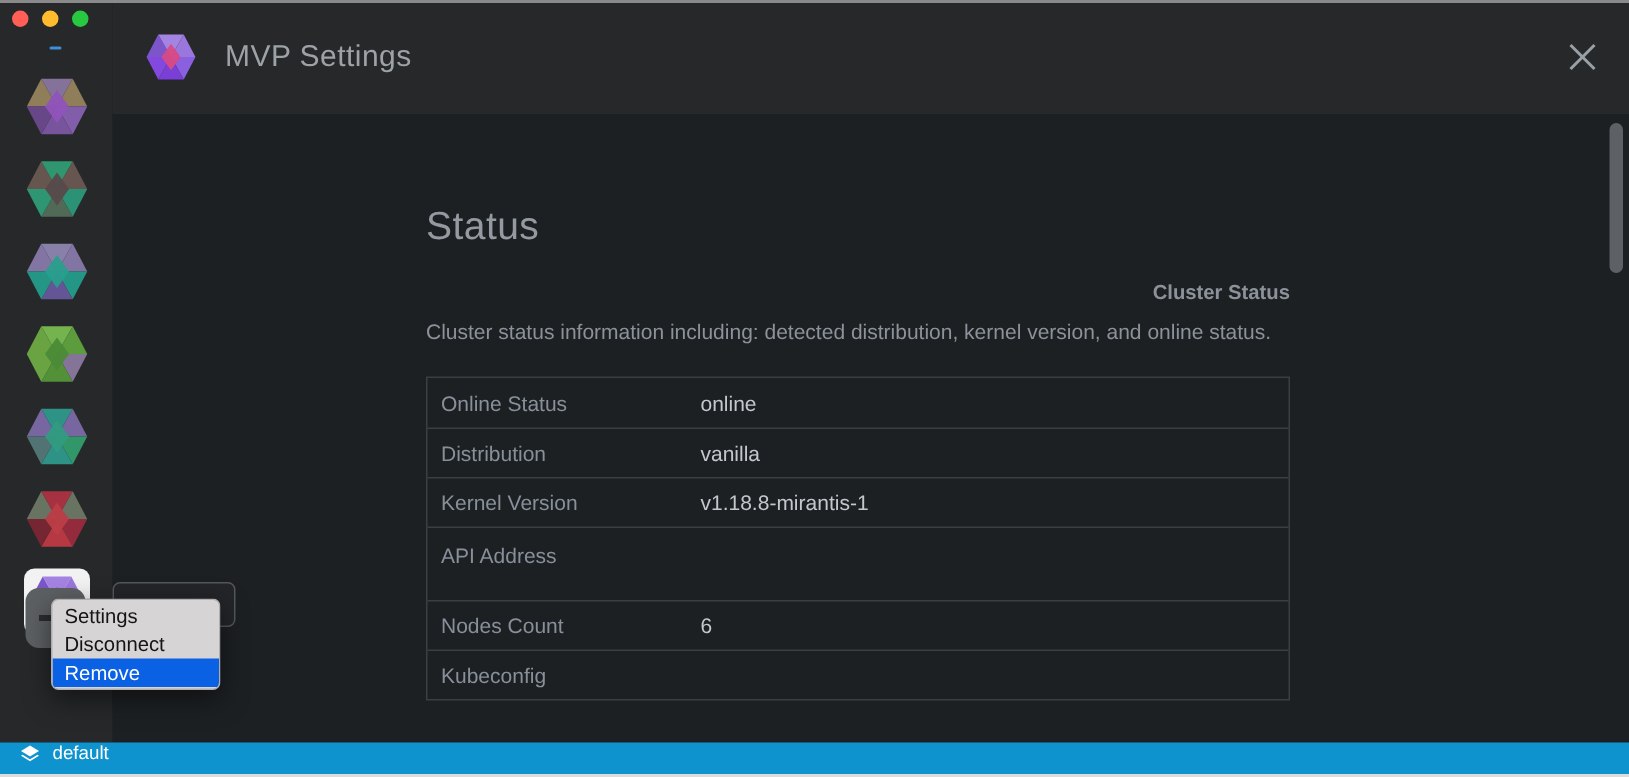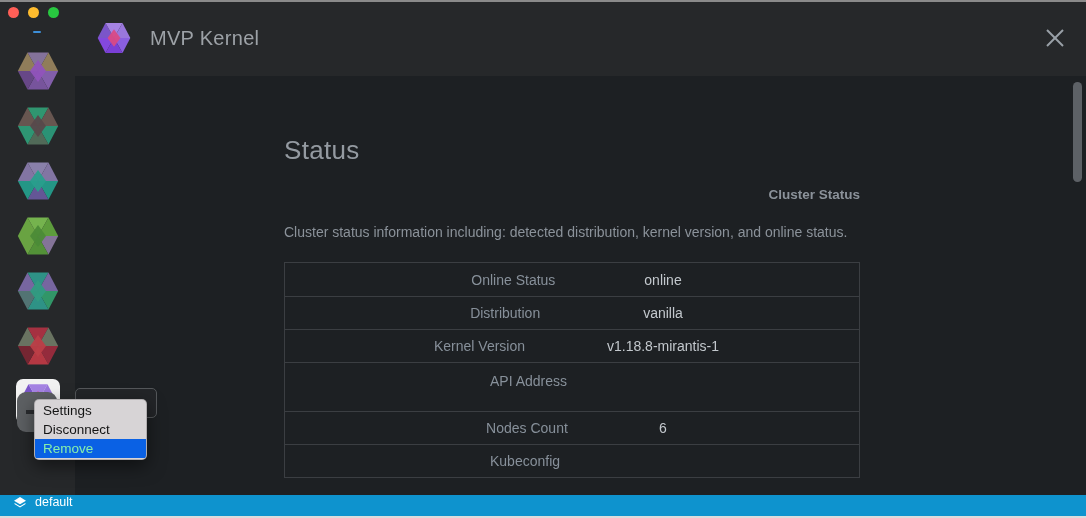--- a/index.html
+++ b/index.html
@@ -45,44 +45,44 @@
 
   
   .content { position:absolute; left:75px; top:76px; width:1011px; height:419px;
     background:var(--content-bg,#1d2023); }
   .page { position:absolute; left:209px; top:0; width:576px; padding-top:56px; }
   .page-title { font-size:26px; font-weight:400; color:var(--heading-color,#949aa1);
     margin:0; line-height:36px; letter-spacing:.3px; }
   .section-title { font-size:13.5px; font-weight:700; color:var(--text-color,#8b929a);
     margin:18px 0 0 0; line-height:17px;text-align:right; }
   .section-desc { font-size:14px; font-weight:400; color:var(--text-color,#8b929a);
-    margin:20px 0 0 0; line-height:19px; }
+    margin:9px 0 0 0; line-height:19px; }
   .status-table { margin-top:20px; border:1px solid var(--table-border,#3b3e42); }
-  .s-row { display:flex; align-items:center; min-height:33px;justify-content:center; }
+  .s-row { display:flex; align-items:center; min-height:33px; }
   .s-row + .s-row { border-top:1px solid var(--table-border,#3b3e42); }
   .s-row.tall { min-height:49px; align-items:flex-start; }
   .s-row.tall .s-cell { padding-top:9px; }
   .s-cell { font-size:14px; line-height:18px; }
   .s-label { width:182px; padding-left:9px; color:var(--label-color,#87909a); flex-shrink:0; }
   .s-value { color:var(--value-color,#c3c8cd); }
 
   .scroll-thumb { position:absolute; left:1073px; top:82px; width:9px; height:100px;
     border-radius:4.5px; background:var(--scroll-thumb,#5d6166); }
 
   
   .tooltip-box { position:absolute; left:75px; top:388px; width:82px; height:30px;
     background:var(--tooltip-bg,#232528); border:1px solid var(--tooltip-border,#54575a);
     border-radius:5px; z-index:5; }
   .context-menu { position:absolute; left:34px; top:399px; width:113px;
     background:var(--menu-bg,#d7d4d6); border-radius:5px; overflow:hidden;
     padding:1px 0; z-index:10; box-shadow:0 6px 18px rgba(0,0,0,.5);
     border:1px solid rgba(0,0,0,.18); }
   .menu-item { height:19px; line-height:19px; padding-left:8px; font-size:13.5px;
     color:var(--menu-text,#141414); cursor:default; white-space:nowrap; }
-  .menu-item.highlighted { background:var(--menu-highlight,#0a61e4); color:#86efac; }
+  .menu-item.highlighted { background:var(--menu-highlight,#0a61e4); color:#ffffff; }
 
   
   .statusbar { position:absolute; left:0; top:495px; width:1086px; height:33px;
     background:var(--accent-blue,#0e93ce); display:flex; 
     padding-left:12px; gap:7px; z-index:15; }
   .statusbar .ctx { color:var(--statusbar-text,#ffffff); font-size:12.5px; }
   .bottom-strip { position:absolute; left:0; top:516px; width:1086px; height:2px;
     background:var(--bottom-strip,#dcdcdc); z-index:16; }
 </style>
 </head>
@@ -192,21 +192,21 @@
       <svg viewBox="0 0 100 100">
         <polygon points="2,50 25,6 50,50" fill="#7b55c9"></polygon>
         <polygon points="25,6 75,6 50,50" fill="#a583e3"></polygon>
         <polygon points="75,6 98,50 50,50" fill="#9a77dd"></polygon>
         <polygon points="98,50 75,94 50,50" fill="#8a5fe0"></polygon>
         <polygon points="75,94 25,94 50,50" fill="#7a3fd6"></polygon>
         <polygon points="25,94 2,50 50,50" fill="#8348dd"></polygon>
         <polygon points="50,24 69,50 50,76 31,50" opacity="0.95" fill="#d84a86"></polygon>
       </svg>
     </span>
-    <h1 class="window-title">MVP Kernel</h1>
+    <h1 class="window-title">MVP Settings</h1>
     <button class="close-btn">
       <svg width="24" height="24" viewBox="0 0 24 24">
         <line x1="4" y1="4" x2="20" y2="20" stroke="#99a1a8" stroke-width="2"></line>
         <line x1="20" y1="4" x2="4" y2="20" stroke="#99a1a8" stroke-width="2"></line>
       </svg>
     </button>
   </header>
 
   <main class="content">
     <div class="page">

